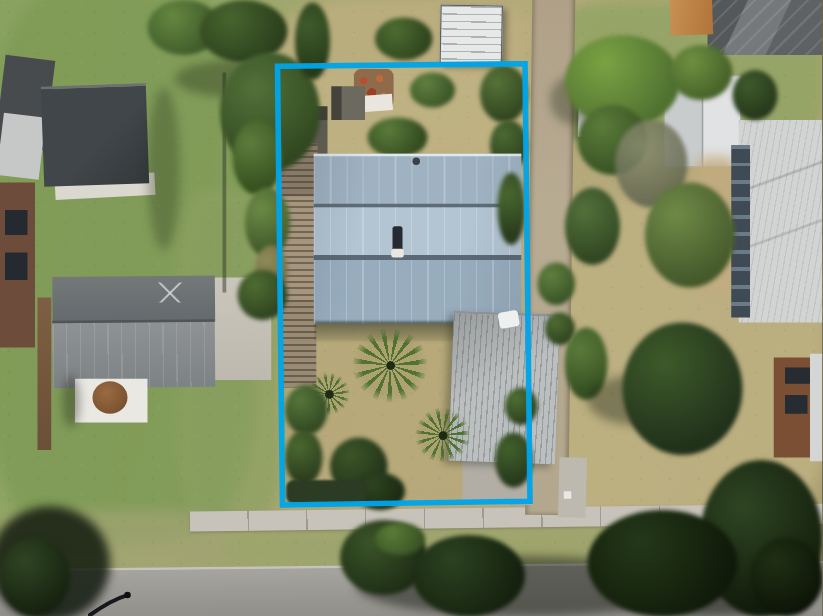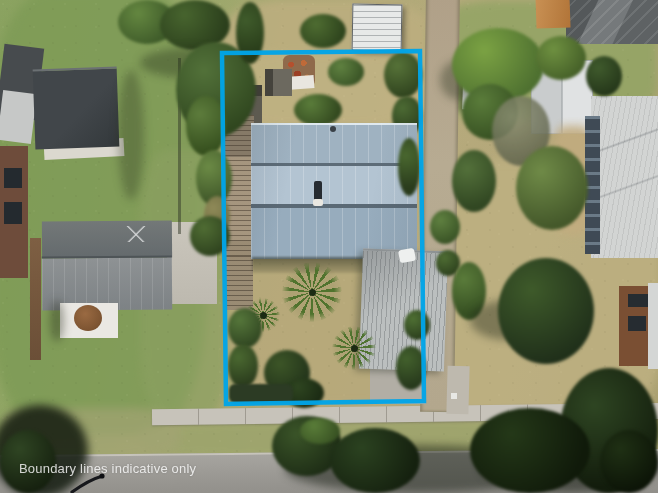--- a/index.html
+++ b/index.html
@@ -201,14 +201,13 @@
     <path d="M72 492 C 82 485, 92 479, 101 476.5" fill="none" stroke="#17181c" stroke-width="3.2" stroke-linecap="round"></path>
     <circle cx="102" cy="476" r="2.6" fill="#0e0f12"></circle>
   </svg>
 
   <svg class="overlay" width="658" height="493" viewBox="0 0 658 493">
     <polygon fill="none" stroke-width="4.5" stroke-linejoin="miter" opacity="0.96" points="222,53 420,51 424,401 226,404" stroke="#00a4e8"></polygon>
   </svg>
 
   <div class="vignette"></div>
 
-  <div id="disclaimer">Boundary lines indicative only</div>
 </div>
 
 </body></html>

